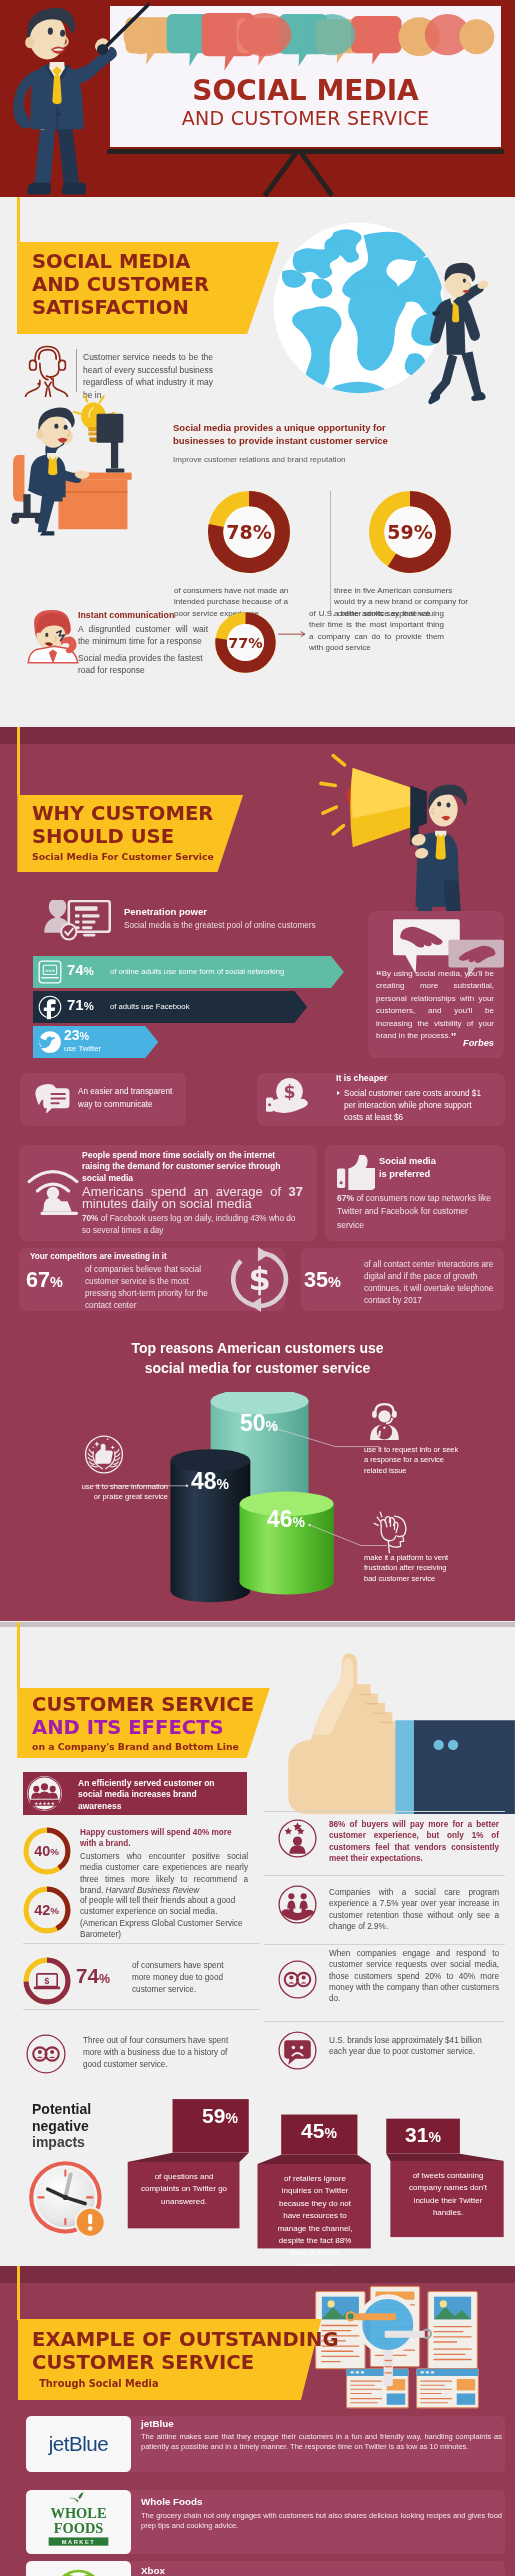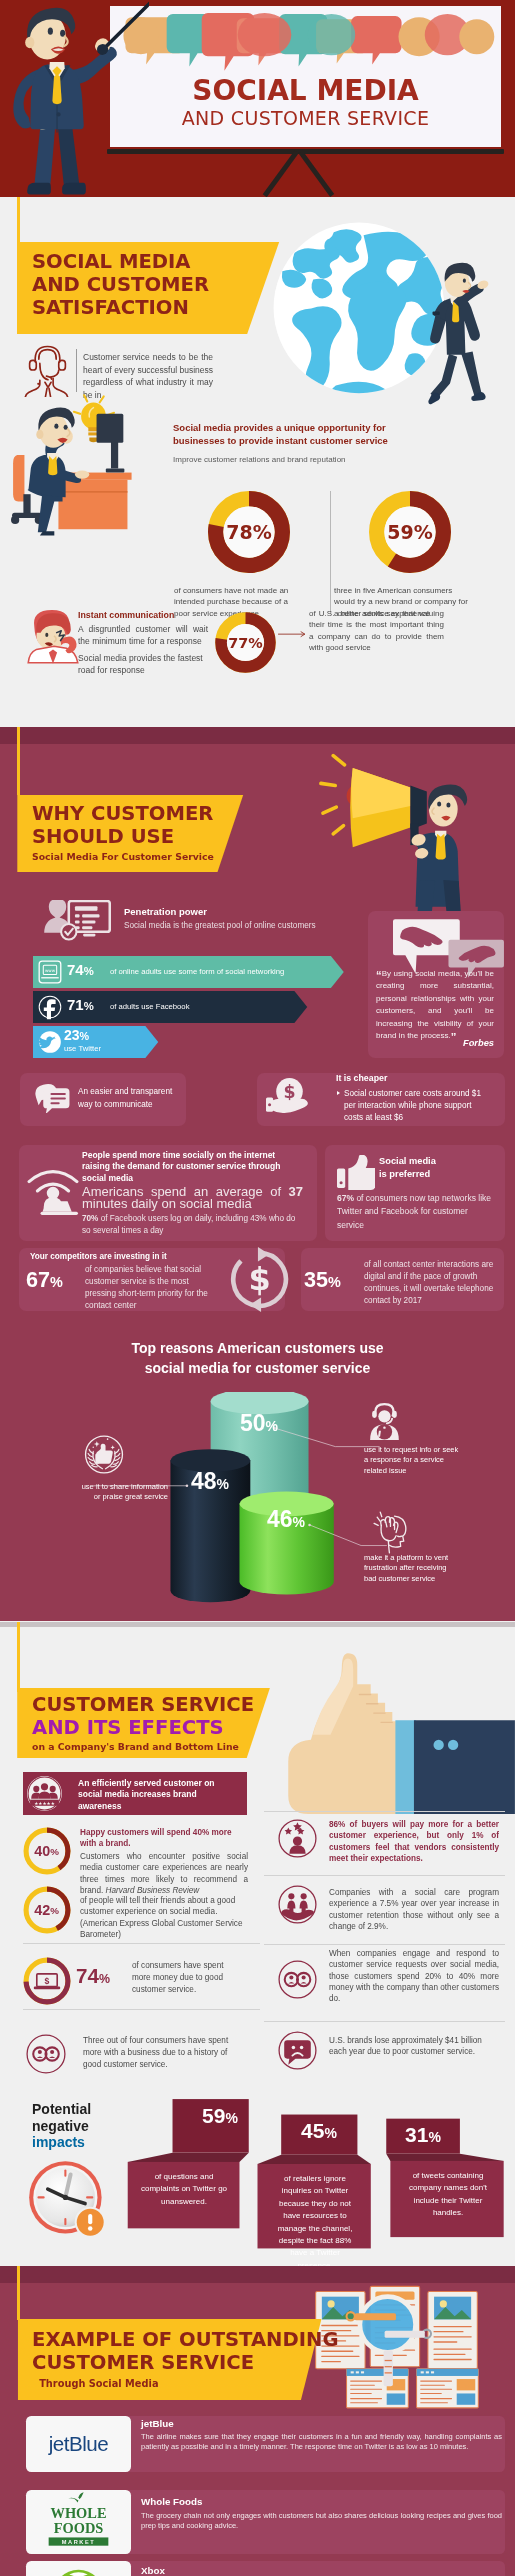--- a/index.html
+++ b/index.html
@@ -736,21 +736,21 @@
       <circle cx="44" cy="44" r="36" fill="none" stroke="#8E2C46" stroke-width="2.5"></circle>
       <path d="M24 24 h40 a6 6 0 0 1 6 6 v24 a6 6 0 0 1 -6 6 h-24 l-14 12 l2 -12 h-4 a6 6 0 0 1 -6 -6 v-24 a6 6 0 0 1 6 -6z" fill="#8E2C46"></path>
       <circle cx="36" cy="38" r="3.4" fill="#F2F0F0"></circle>
       <circle cx="52" cy="38" r="3.4" fill="#F2F0F0"></circle>
       <path d="M34 54 q10 -10 20 0" fill="none" stroke="#F2F0F0" stroke-width="3.5" stroke-linecap="round"></path>
     </svg>
     <div class="s3txt" style="left:329px;top:413px;width:170px;font-size:8.2px;line-height:11.3px;">U.S. brands lose approximately $41 billion each year due to poor customer service.</div>
 
     <div class="s3txt" style="left:32px;top:479px;font-size:14px;font-weight:bold;color:#1F1F1F;">Potential</div>
     <div class="s3txt" style="left:32px;top:496px;font-size:14px;font-weight:bold;color:#1F1F1F;">negative</div>
-    <div class="s3txt" style="left:32px;top:512px;font-size:14px;font-weight:bold;color:#0369a1;">impacts</div>
+    <div class="s3txt" style="left:32px;top:512px;font-size:14px;font-weight:bold;color:#404040;">impacts</div>
 
     <svg width="88" height="88" viewBox="0 0 170 170" style="position:absolute;left:25px;top:535px">
       <defs>
           <radialGradient id="clockG" cx="0.4" cy="0.35" r="0.75">
             <stop offset="0" stop-color="#FFFFFF"></stop>
             <stop offset="0.75" stop-color="#E6E6E6"></stop>
             <stop offset="1" stop-color="#BFBFBF"></stop>
           </radialGradient>
         </defs>
       <circle cx="78" cy="78" r="72" fill="#F0F0F0"></circle>

